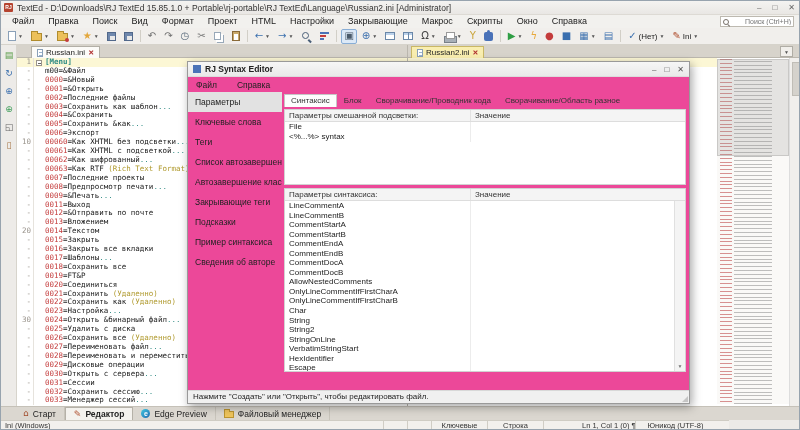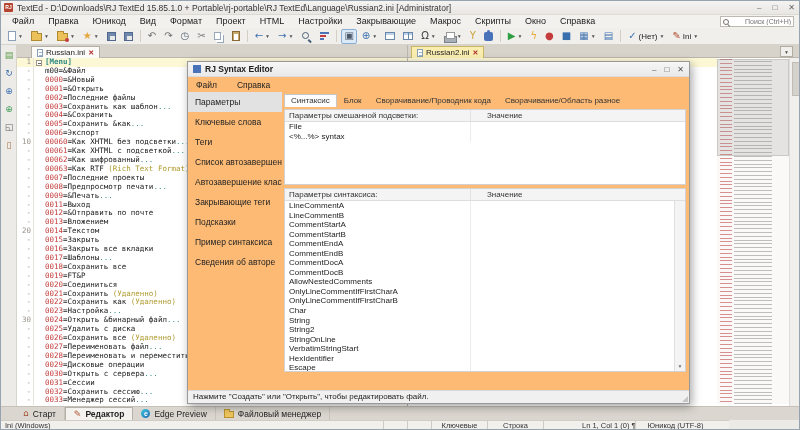--- a/index.html
+++ b/index.html
@@ -91,21 +91,21 @@
   .rpane{position:absolute;left:407px;top:57px;width:393px;height:348px;background:#fff}
   .curline{position:absolute;left:0;top:0;width:309px;height:9px;background:#fcf7d5}
   .minimap{position:absolute;left:309px;top:1px;width:72px;height:345px;background:#faf9f7;
     background-image:repeating-linear-gradient(180deg,rgba(200,100,100,.7) 0 1px,transparent 1px 3.8px),
                      repeating-linear-gradient(180deg,rgba(130,130,130,.5) 0 1px,transparent 1px 3.8px);
     background-size:12px 100%,38px 100%;background-position:3px 0,17px 1.5px;background-repeat:no-repeat}
   .mviewport{position:absolute;left:309px;top:1px;width:72px;height:97px;background:rgba(150,150,150,.22);border:1px solid rgba(120,120,120,.25)}
   .rscroll{position:absolute;right:0;top:0;width:12px;height:348px;background:#f1efec;border-left:1px solid #ddd}
   .rthumb{position:absolute;left:2px;top:4px;width:8px;height:34px;background:#d5d2cc;border:1px solid #c0bdb6}
   
-  .dialog{position:absolute;left:186px;top:60px;width:503px;height:343px;background:#fdba74;
+  .dialog{position:absolute;left:186px;top:60px;width:503px;height:343px;background:#ec4899;
     border:1px solid #999;box-shadow:2px 3px 9px rgba(0,0,0,.35);z-index:5}
   .dtitle{height:15px;display:flex;align-items:center;padding:0 5px;
     background:linear-gradient(#f6f6f6,#e9e9e9);border-bottom:1px solid #dcdcdc}
   .dicon{width:8px;height:8px;background:#4a72b8;margin-right:4px;flex:none}
   .dtitletext{font-weight:bold;font-size:8.5px;color:#222}
   .dbtns{margin-left:auto;display:flex;gap:8px}
   .dbtns span{font-size:8px;color:#555}
   .dmenu{height:15px;display:flex;align-items:center;padding-left:8px;gap:20px}
   .dmenu span{font-size:8.5px;color:#222}
   .dnav{position:absolute;left:0;top:30px;width:94px;bottom:13px;overflow:hidden}
@@ -113,21 +113,21 @@
   .ni.sel{background:#e2e2e2}
   .dcontent{position:absolute;left:94px;top:30px;right:0;bottom:13px}
   .dtabs{display:flex;height:15px;padding-top:2px;padding-left:2px}
   .dtab{padding:0 6px;line-height:12px;font-size:8px;color:#333;border:1px solid transparent;white-space:nowrap}
   .dtab.act{background:#fdfdfd;border:1px solid #c6c6c6;border-bottom:none}
   .dtable{position:absolute;left:2px;right:3px;border:1px solid #d2d2d2;background:#fff;overflow:hidden}
   .t1{top:17px;height:76px}
   .t2{top:96px;bottom:18px}
   .thead{height:12px;background:#f4f4f4;border-bottom:1px solid #ddd;display:flex;font-size:8px;color:#333}
   .thead .c1{width:185px;flex:none;padding-left:4px;line-height:12px}
-  .thead .c2{flex:1;padding-left:16px;line-height:12px;border-left:1px solid #e2e2e2}
+  .thead .c2{flex:1;padding-left:4px;line-height:12px;border-left:1px solid #e2e2e2}
   .trow{display:flex;font-size:8px;color:#222}
   .t1 .trow{height:10px;line-height:10px}
   .t2 .trow{height:9.55px;line-height:9.55px}
   .trow .c1{width:185px;flex:none;padding-left:4px;white-space:nowrap;overflow:hidden}
   .trow .c2{flex:1;border-left:1px solid #ececec}
   .t2sb{position:absolute;right:0;top:12px;bottom:0;width:11px;background:#f4f4f4;border-left:1px solid #e0e0e0}
   .t2sb span{position:absolute;bottom:0;left:0;width:10px;text-align:center;font-size:5px;color:#777;line-height:9px}
   .dstatus{position:absolute;left:0;right:0;bottom:0;height:13px;background:#f0f0f0;border-top:1px solid #d8d8d8;
     font-size:8px;color:#222;line-height:12px;padding-left:5px;white-space:nowrap;overflow:hidden}
   .dgrip{position:absolute;right:1px;bottom:1px;width:0;height:0;border-left:6px solid transparent;border-bottom:6px solid #c5c5c5}
@@ -158,21 +158,21 @@
     <span class="wbtns" id="wbtns">
         <span>–</span>
         <span>□</span>
         <span>✕</span>
       </span>
   </div>
 
   <div class="menubar" id="menubar">
       <span class="mitem">Файл</span>
       <span class="mitem">Правка</span>
-      <span class="mitem">Юникод</span>
+      <span class="mitem">Поиск</span>
       <span class="mitem">Вид</span>
       <span class="mitem">Формат</span>
       <span class="mitem">Проект</span>
       <span class="mitem">HTML</span>
       <span class="mitem">Настройки</span>
       <span class="mitem">Закрывающие</span>
       <span class="mitem">Макрос</span>
       <span class="mitem">Скрипты</span>
       <span class="mitem">Окно</span>
       <span class="mitem">Справка</span>

